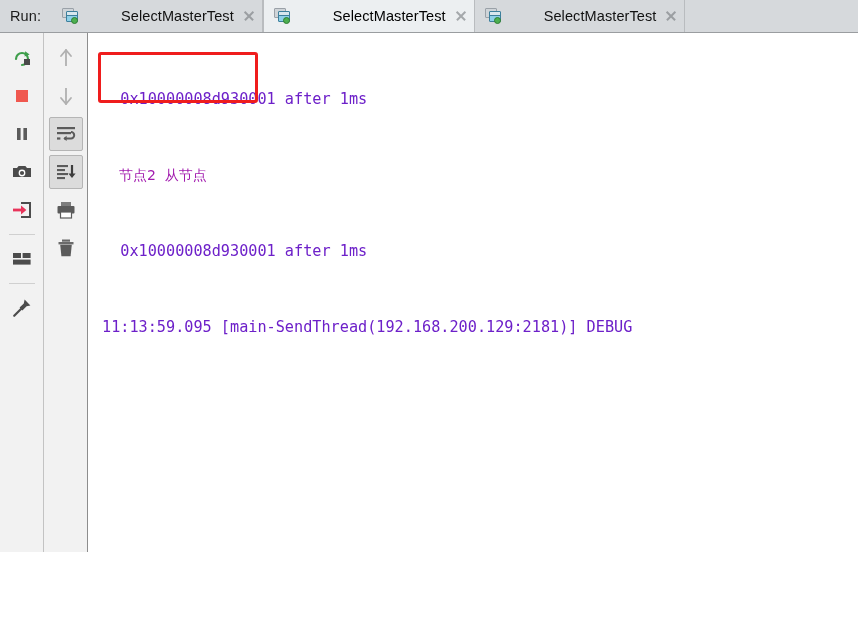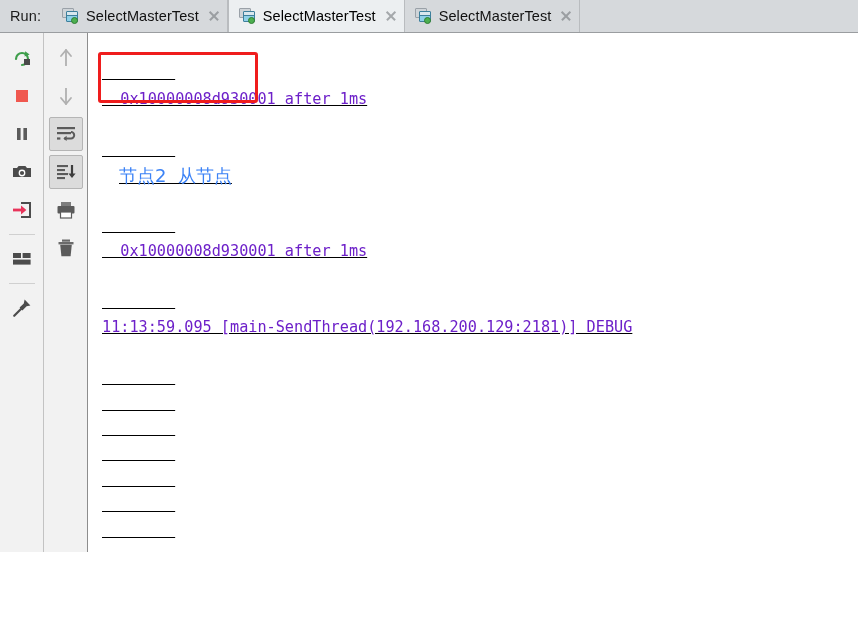--- a/index.html
+++ b/index.html
@@ -58,20 +58,21 @@
   .tab.active {
     background: #eceff1;
     border-right: 1px solid #b9bcbf;
     border-left: 1px solid #b9bcbf;
   }
   .tab .tab-title {
     font-size: 14.5px;
     color: #111111;
     letter-spacing: 0.1px;
     padding-right: 8px;
+    margin-left: 35px;
   }
   .tab.active .tab-title { color: #000000; }
 
   
   .runicon {
     position: relative;
     width: 17px;
     height: 16px;
     margin-right: 7px;
     flex: 0 0 auto;
@@ -133,21 +134,20 @@
     flex: 1 1 auto;
     background: #d6d9dc;
   }
 
   
   .body {
     flex: 1 1 auto;
     display: flex;
     align-items: stretch;
     min-height: 0;
-    text-decoration: underline;
   }
 
   .gutter {
     width: 44px;
     min-width: 44px;
     background: #f2f2f2;
     border-right: 1px solid #c3c3c3;
     box-sizing: border-box;
     display: flex;
     flex-direction: column;
@@ -200,22 +200,22 @@
     font-family: "DejaVu Sans Mono", "Liberation Mono", monospace;
     font-size: 15.2px;
     line-height: 25.4px;
     white-space: pre;
     padding-left: 14px;
     color: #6d20c9;
   }
   .ln { height: 25.4px; }
   .ln.cn {
     font-family: "DejaVu Sans", "Liberation Sans", sans-serif;
-    font-size: 18px;
-    color: #3b82f6;
+    font-size: 14px;
+    color: #a21caf;
     padding-left: 17px;
   }
 
   
   .redbox {
     position: absolute;
     left: 10px;
     top: 19px;
     width: 160px;
     height: 51px;

